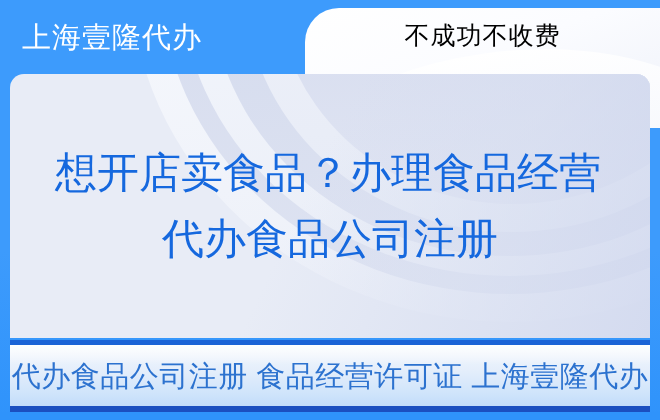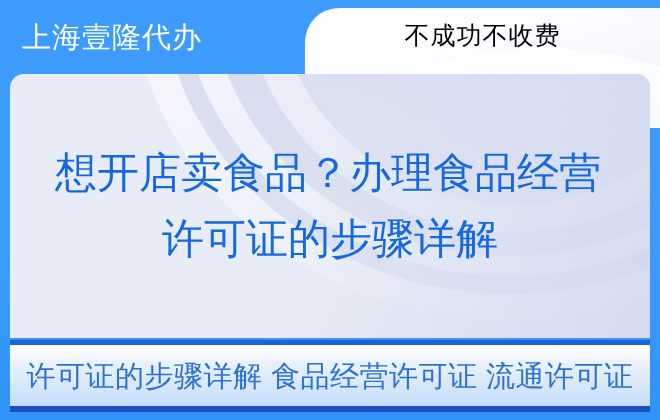--- a/index.html
+++ b/index.html
@@ -233,24 +233,24 @@
     <div class="arc arc-a"></div>
     <div class="arc arc-b"></div>
     <div class="arc arc-c"></div>
     <div class="arc arc-d"></div>
     <div class="arc arc-e"></div>
     <div class="arc arc-f"></div>
     <div class="card-wash"></div>
 
     <div class="headline">
       <div class="headline-line l1">想开店卖食品？办理食品经营</div>
-      <div class="headline-line l2">许可证的步骤详解</div>
+      <div class="headline-line l2">代办食品公司注册</div>
     </div>
   </div>
 
   <div class="bottom-banner">
     <div class="banner-shine"></div>
-    <div class="banner-text">许可证的步骤详解 食品经营许可证 流通许可证</div>
+    <div class="banner-text">代办食品公司注册 食品经营许可证 上海壹隆代办</div>
   </div>
 
   <div class="foot-edge"></div>
 
 </div>
 
 </body></html>

